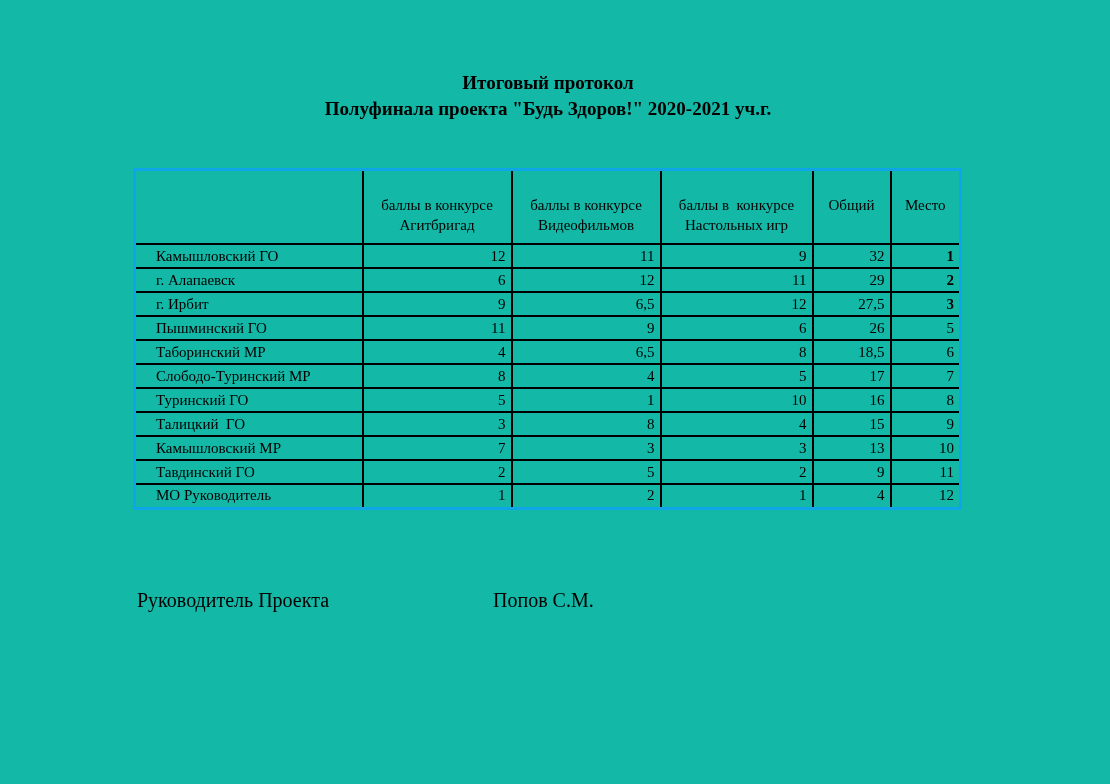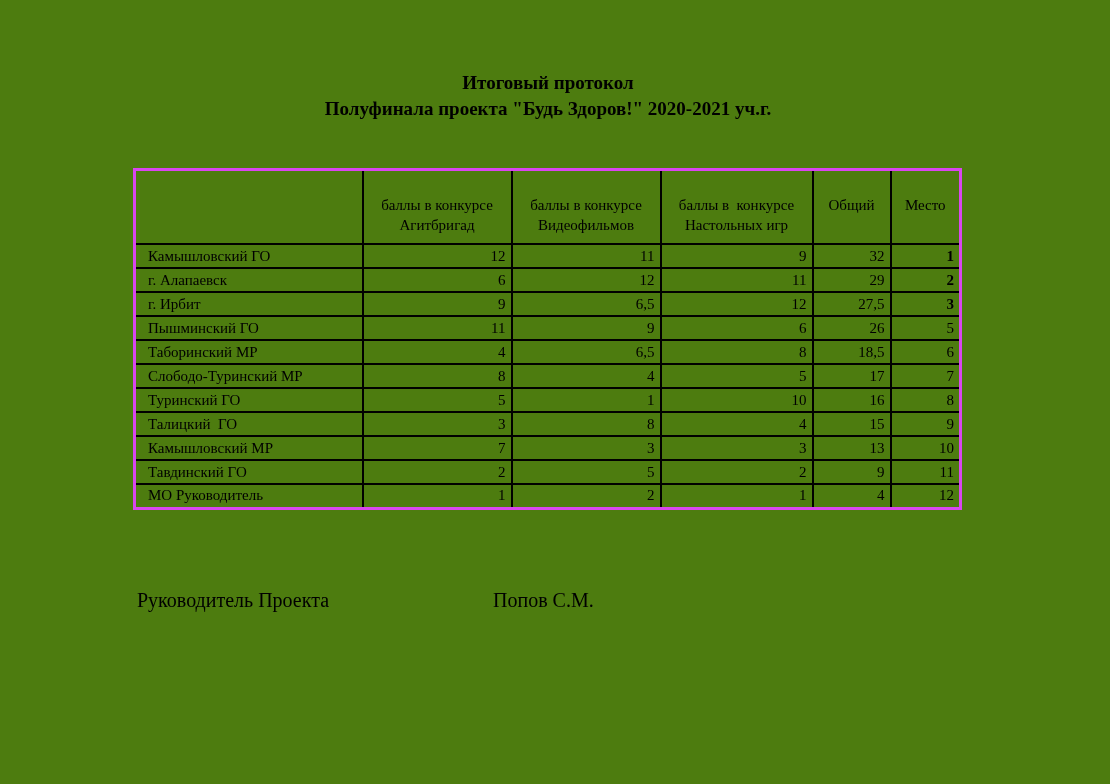--- a/index.html
+++ b/index.html
@@ -4,21 +4,21 @@
 <style>
   html, body {
     margin: 0;
     padding: 0;
     background: #ffffff;
   }
   .page {
     position: relative;
     width: 1110px;
     height: 784px;
-    background: #4d7c0f;
+    background: #14b8a6;
     color: #000000;
     font-family: "Liberation Serif", "DejaVu Serif", serif;
     overflow: hidden;
   }
   .title-block {
     position: absolute;
     top: 70px;
     left: 0;
     width: 1096px;
     text-align: center;
@@ -34,21 +34,21 @@
     line-height: 23px;
     white-space: pre;
   }
   table.results {
     position: absolute;
     top: 168px;
     left: 133px;
     width: 826px;
     border-collapse: collapse;
     table-layout: fixed;
-    border: 3px solid #d946ef;
+    border: 3px solid #0ea5e9;
     font-size: 15px;
   }
   table.results th,
   table.results td {
     border: 2px solid #000;
     overflow: hidden;
   }
   thead th {
     font-weight: normal;
     vertical-align: top;
@@ -60,21 +60,21 @@
   }
   tbody tr {
     height: 24px;
   }
   tbody td {
     padding-top: 0;
     padding-bottom: 0;
   }
   td.name {
     text-align: left;
-    padding-left: 12px;
+    padding-left: 20px;
     white-space: pre;
     margin-top: 34px;
   }
   td.num {
     text-align: right;
     padding-right: 5px;
     padding-left: 6px;
   }
   td.place-bold {
     font-weight: bold;

